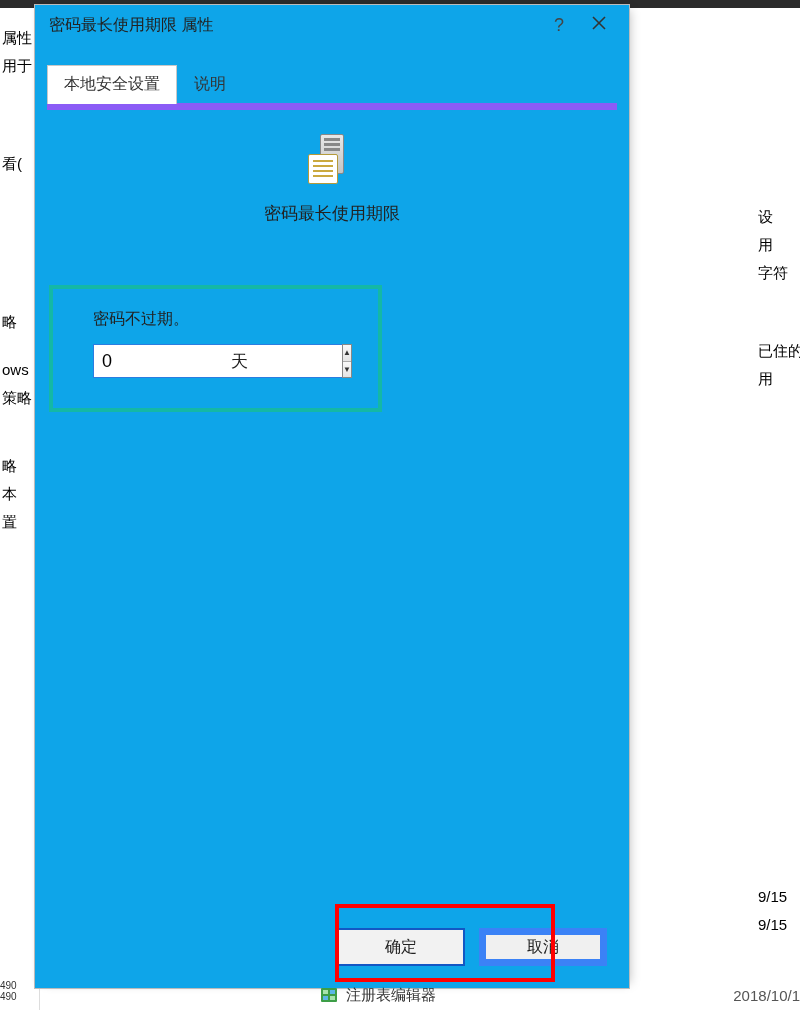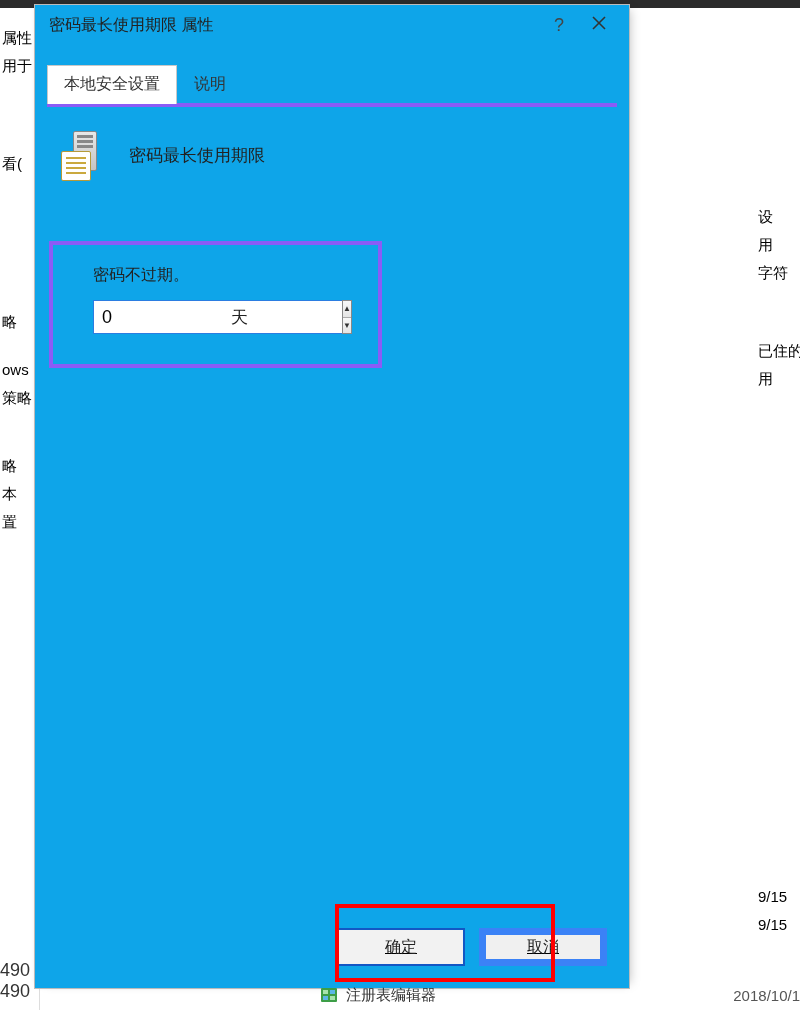--- a/index.html
+++ b/index.html
@@ -77,21 +77,21 @@
     }
     .titlebar .close {
       width: 40px;
       text-align: center;
       cursor: pointer;
     }
     .titlebar .close svg { width: 16px; height: 16px; }
     .tabs {
       display: flex;
       margin: 20px 12px 0 12px;
-      border-bottom: 4px solid #8b5cf6;
+      border-bottom: 7px solid #8b5cf6;
     }
     .tab {
       padding: 8px 16px 8px 16px;
       font-size: 16px;
       color: #333;
       border: 1px solid transparent;
       border-bottom: none;
       cursor: pointer;
       position: relative;
     }
@@ -101,20 +101,21 @@
       margin-bottom: -1px;
     }
     .content {
       padding: 22px 24px;
     }
     .header-row {
       display: flex;
       align-items: center;
       gap: 18px;
       margin-bottom: 60px;
+      flex-direction: column;
     }
     .policy-icon {
       width: 52px;
       height: 52px;
       position: relative;
     }
     .policy-icon .server {
       position: absolute;
       left: 14px; top: 2px;
       width: 24px; height: 40px;
@@ -139,21 +140,21 @@
     }
     .policy-icon .doc::before {
       content:"";
       position:absolute;
       top:5px;left:4px;right:4px;height:2px;
       background:#caa93f;
       box-shadow: 0 5px 0 #caa93f, 0 10px 0 #caa93f, 0 15px 0 #caa93f;
     }
     .policy-label { font-size: 17px; color: #222; }
     .highlight-box {
-      border: 4px solid #8b5cf6;
+      border: 4px solid #14b8a6;
       padding: 20px 40px 30px 40px;
       width: 333px;
       margin-left: -10px;
     }
     .expire-label {
       font-size: 16px;
       color: #222;
       margin-bottom: 14px;
     }
     .spinner-row {
@@ -193,21 +194,20 @@
       color: #333;
     }
     .spinner-btn:first-child { border-bottom: 1px solid #aaa; }
     .unit { font-size: 17px; color: #222; }
     .button-bar {
       position: absolute;
       bottom: 22px;
       right: 22px;
       display: flex;
       gap: 14px;
-      text-decoration: underline;
     }
     .btn {
       width: 128px;
       height: 38px;
       background: #f0f0f0;
       border: 7px solid #3b82f6;
       font-size: 16px;
       cursor: pointer;
       color: #222;
     }
@@ -238,21 +238,21 @@
     }
     .footer-bg .reg-icon {
       width: 18px; height: 18px;
       display: inline-block;
     }
     .footer-bg .reg-icon svg { width: 18px; height: 18px; }
     .bg-bottom-left {
       position: absolute;
       left: 0;
       bottom: 8px;
-      font-size: 18px;
+      font-size: 10px;
       color: #333;
     }
     .bg-bottom-right {
       position: absolute;
       right: 0;
       bottom: 6px;
       font-size: 15px;
       color: #555;
     }
   </style>

